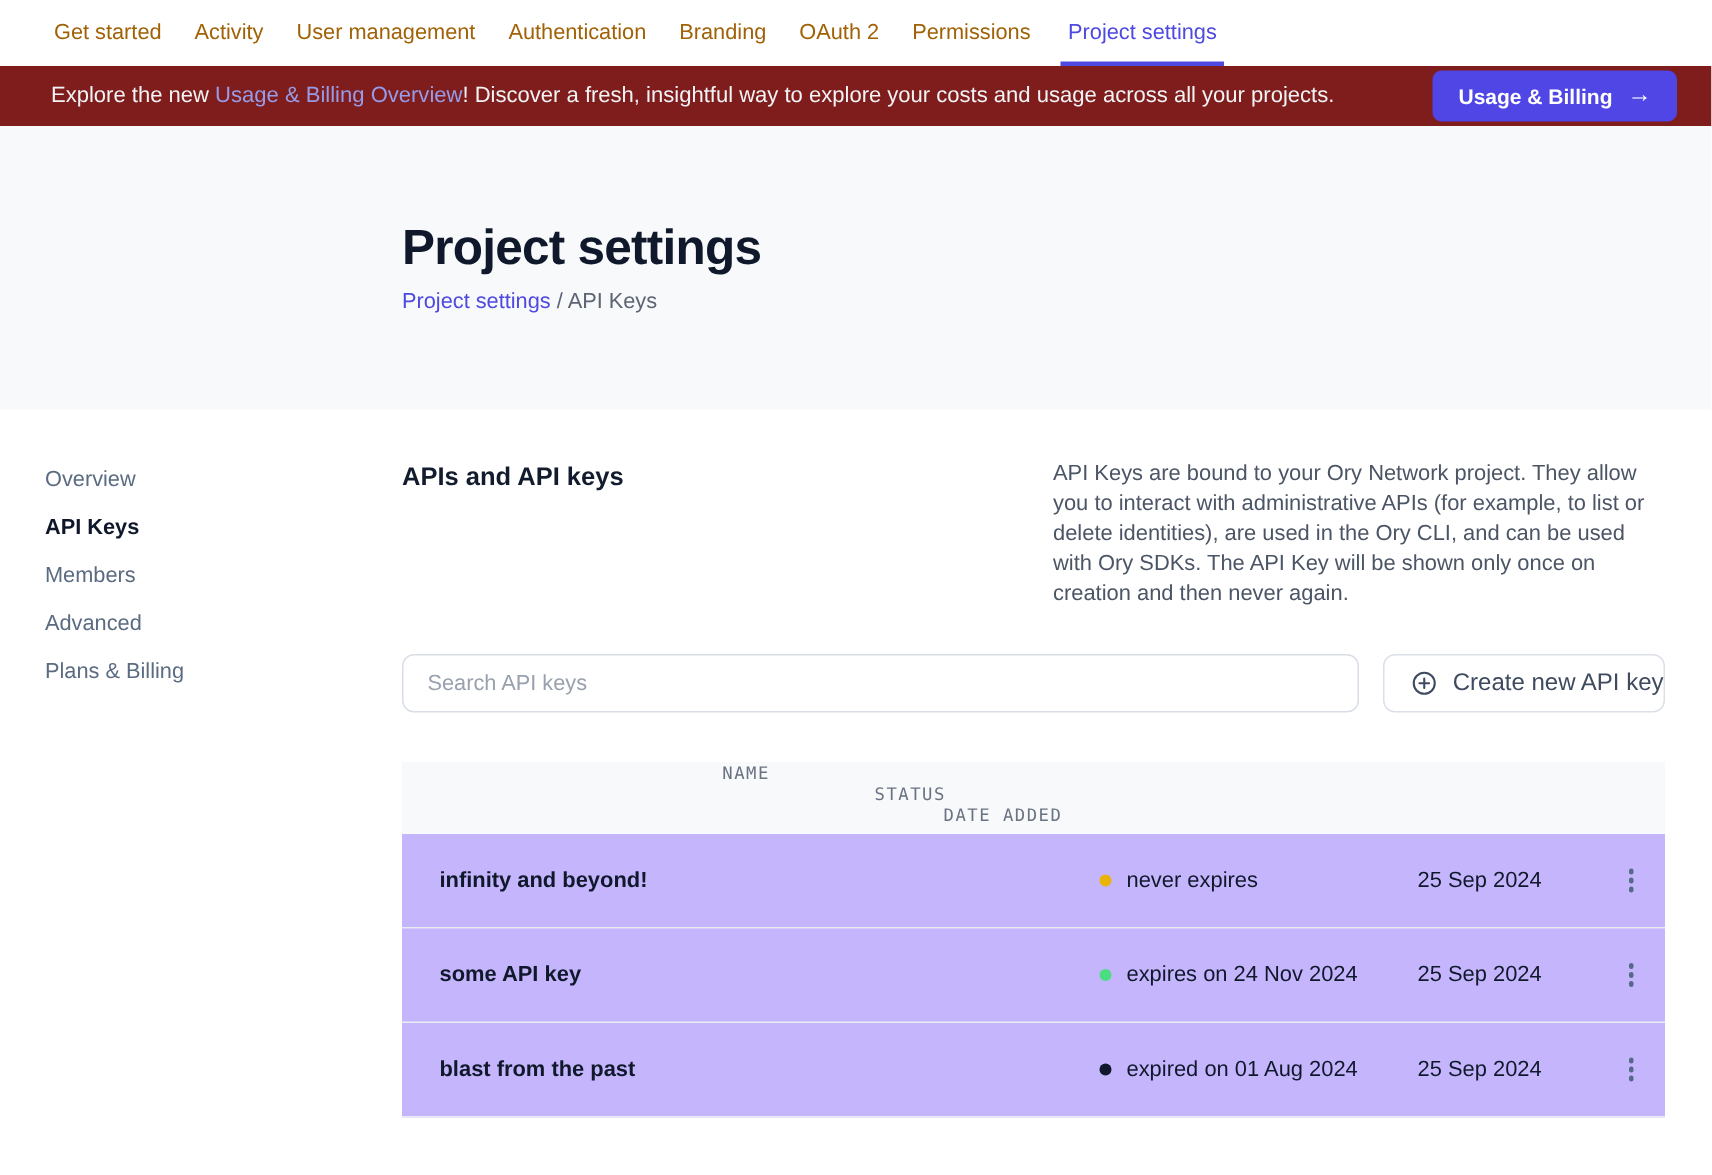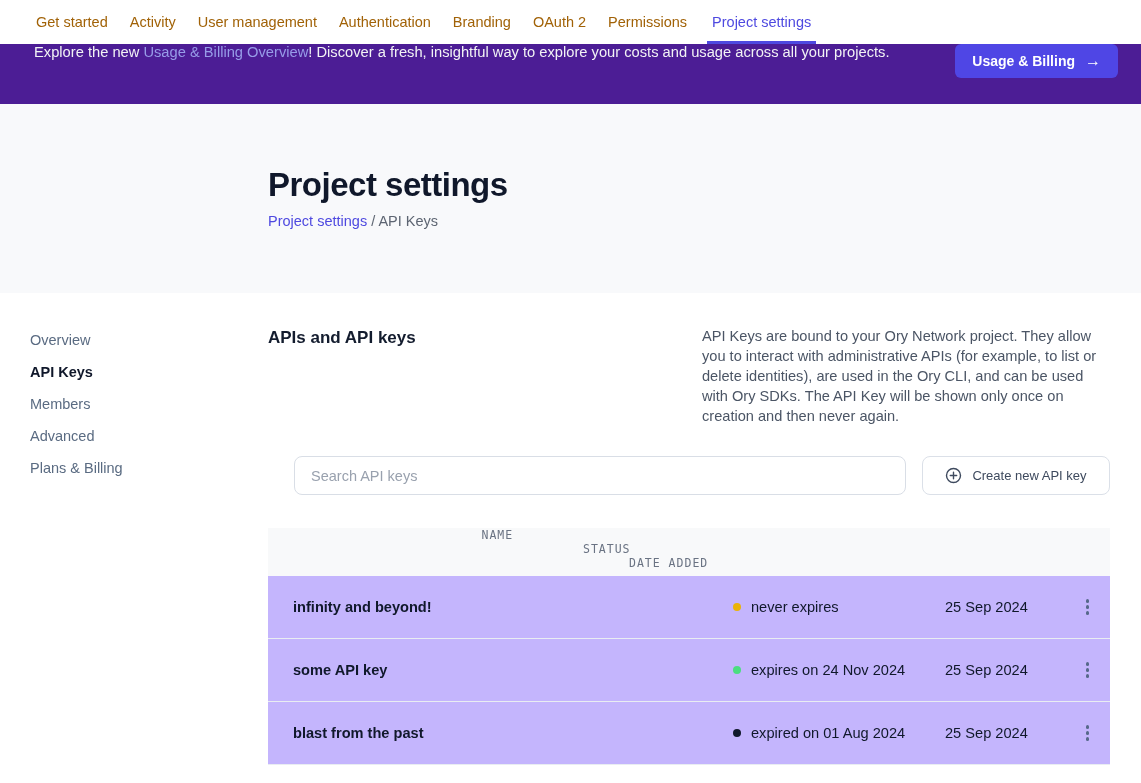--- a/index.html
+++ b/index.html
@@ -29,23 +29,24 @@
     padding:3px 2px 0 2px;
     white-space:nowrap;
   }
   .topnav-item.active {
     color:#4e49e0;
     border-bottom-color:#4e49e0;
     padding:3px 5px 0 5px;
   }
   
   .banner {
-    height:60px;
-    background:#4c1d95;
-    display:flex;
+    height:40px;
+    background:#7f1d1d;
+    display:flex;
+    align-items:center;
     padding:0 23px 0 34px;
   }
   .banner-text { color:#f2f3f5; font-size:14.7px; flex:1; }
   .banner-link { color:#979ce8; text-decoration:none; cursor:pointer; }
   .banner-btn {
     background:#4f46e5;
     color:#ffffff;
     font-family:"Liberation Sans", sans-serif;
     font-size:14px;
     font-weight:700;
@@ -95,35 +96,34 @@
     flex:1;
     height:39px;
     border:1px solid #d9dee6;
     border-radius:8px;
     padding:0 16px;
     font-family:"Liberation Sans", sans-serif;
     font-size:14.5px;
     color:#10182b;
     background:#fff;
     outline:none;
-    margin-left:26px;
   }
   .search-input::placeholder { color:#99a1ae; }
   .create-btn {
     width:188px;
     height:39px;
     border:1px solid #dbe0e8;
     border-radius:8px;
     background:#ffffff;
     color:#3e4a5e;
     font-family:"Liberation Sans", sans-serif;
-    font-size:13px;
-    display:flex;
-    align-items:center;
-    justify-content:center;
+    font-size:16px;
+    display:flex;
+    align-items:center;
+    justify-content:flex-end;
     gap:10px;
     cursor:pointer;
   }
   .create-btn svg { flex:0 0 auto; }
   
   .table { margin-top:33px; }
   .thead {
     display:flex;
     height:48px;
     align-items:center;

